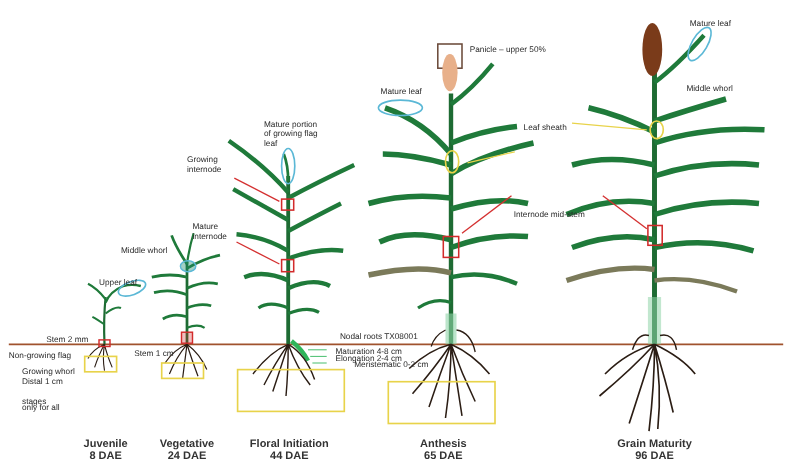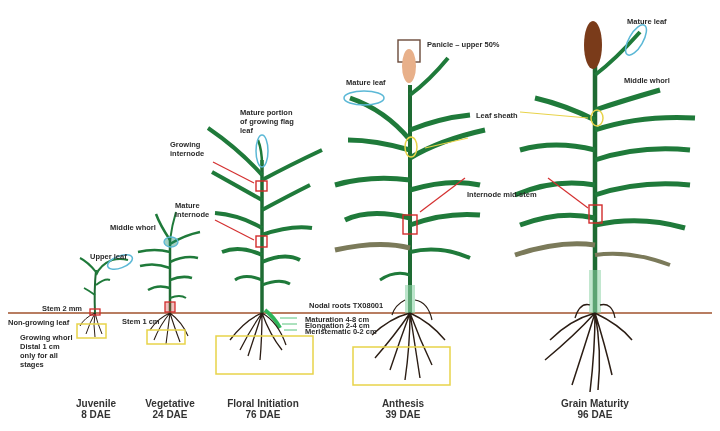--- a/index.html
+++ b/index.html
@@ -1,18 +1,18 @@
 <!DOCTYPE html>
 <html><head>
 <meta charset="utf-8">
 <style>
   html,body{margin:0;padding:0;background:#ffffff;}
   body{width:720px;height:431px;overflow:hidden;position:relative;font-family:"Liberation Sans",sans-serif;}
   #canvas{position:absolute;left:0;top:0;width:720px;height:431px;}
-  .lbl{position:absolute;font-family:"Liberation Sans",sans-serif;font-size:7.5px;font-weight:bold;color:#2a2a2a;line-height:9px;white-space:nowrap;}
+  .lbl{position:absolute;font-family:"Liberation Sans",sans-serif;font-size:7.5px;font-weight:normal;color:#2a2a2a;line-height:9px;white-space:nowrap;}
   .stage{position:absolute;font-family:"Liberation Sans",sans-serif;font-size:10px;font-weight:bold;color:#333;text-align:center;line-height:11px;width:90px;}
   .stage span{display:block;}
 </style>
 </head>
 <body>
 
 <svg id="canvas" viewBox="0 0 720 431" xmlns="http://www.w3.org/2000/svg">
 
   <line x1="8" y1="313" x2="712" y2="313" stroke="#a0522d" stroke-width="1.5"></line>
 
@@ -139,51 +139,51 @@
 
 <div class="lbl" style="left:240px;top:108px;">Mature portion</div>
 <div class="lbl" style="left:240px;top:117px;">of growing flag</div>
 <div class="lbl" style="left:240px;top:126px;">leaf</div>
 
 <div class="lbl" style="left:175px;top:201px;">Mature</div>
 <div class="lbl" style="left:175px;top:210px;">internode</div>
 
 <div class="lbl" style="left:42px;top:304px;">Stem 2 mm</div>
 <div class="lbl" style="left:122px;top:304px;margin-top:13px;">Stem 1 cm</div>
-<div class="lbl" style="left:8px;top:318px;">Non-growing leaf</div>
+<div class="lbl" style="left:8px;top:318px;">Non-growing flag</div>
 <div class="lbl" style="left:20px;top:333px;">Growing whorl</div>
 <div class="lbl" style="left:20px;top:342px;">Distal 1 cm</div>
-<div class="lbl" style="left:20px;top:351px;">only for all</div>
+<div class="lbl" style="left:20px;top:366px;">only for all</div>
 <div class="lbl" style="left:20px;top:360px;">stages</div>
 
 <div class="lbl" style="left:273px;top:301px;padding-left:36px;">Nodal roots TX08001</div>
 <div class="lbl" style="left:305px;top:315px;">Maturation 4-8 cm</div>
 <div class="lbl" style="left:305px;top:321px;">Elongation 2-4 cm</div>
-<div class="lbl" style="left:305px;top:327px;">Meristematic 0-2 cm</div>
+<div class="lbl" style="left:322px;top:327px;">Meristematic 0-2 cm</div>
 
 <div class="lbl" style="left:427px;top:40px;">Panicle – upper 50%</div>
 <div class="lbl" style="left:346px;top:78px;">Mature leaf</div>
 <div class="lbl" style="left:476px;top:111px;">Leaf sheath</div>
 <div class="lbl" style="left:467px;top:190px;">Internode mid-stem</div>
 
 <div class="lbl" style="left:627px;top:17px;">Mature leaf</div>
 <div class="lbl" style="left:624px;top:76px;">Middle whorl</div>
 
 <div class="stage" style="left:51px;top:398px;">
   <span>Juvenile</span>
   <span>8 DAE</span>
 </div>
 <div class="stage" style="left:125px;top:398px;">
   <span>Vegetative</span>
   <span>24 DAE</span>
 </div>
 <div class="stage" style="left:218px;top:398px;">
   <span>Floral Initiation</span>
-  <span>76 DAE</span>
+  <span>44 DAE</span>
 </div>
 <div class="stage" style="left:358px;top:398px;">
   <span>Anthesis</span>
-  <span>39 DAE</span>
+  <span>65 DAE</span>
 </div>
 <div class="stage" style="left:550px;top:398px;">
   <span>Grain Maturity</span>
   <span>96 DAE</span>
 </div>
 
 </body></html>

